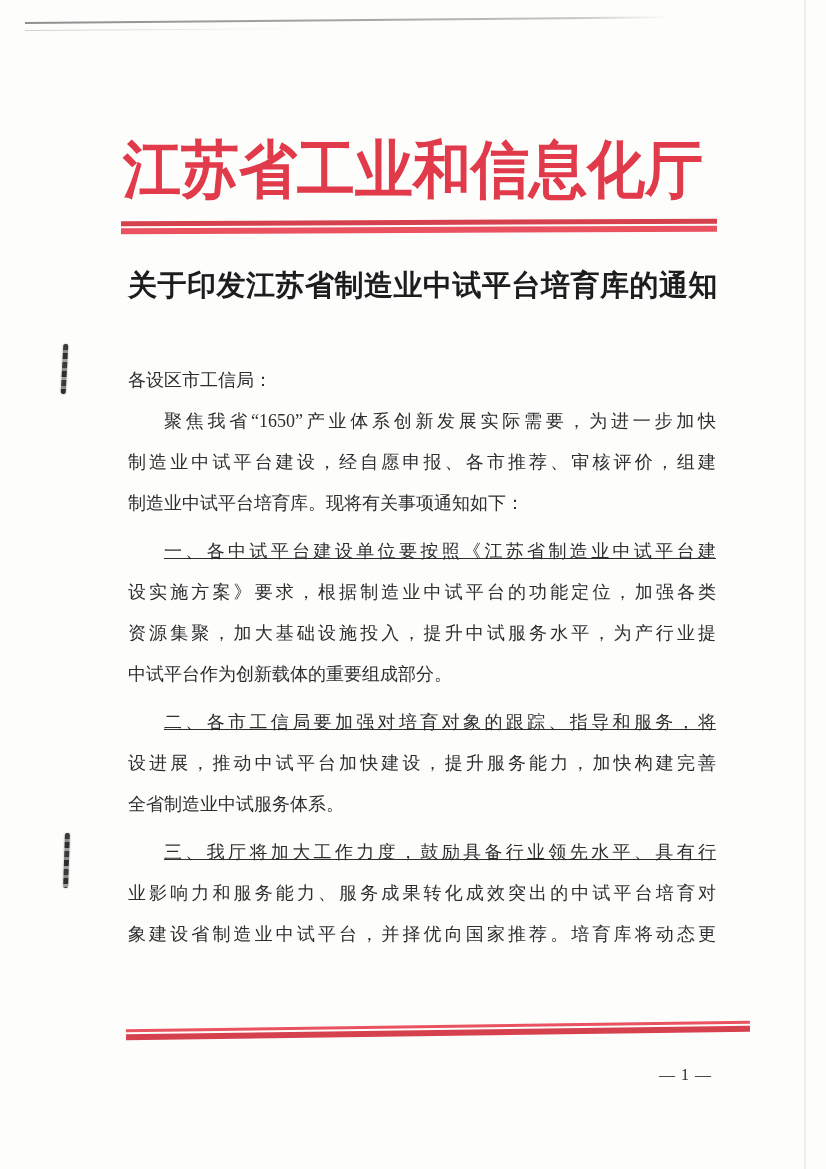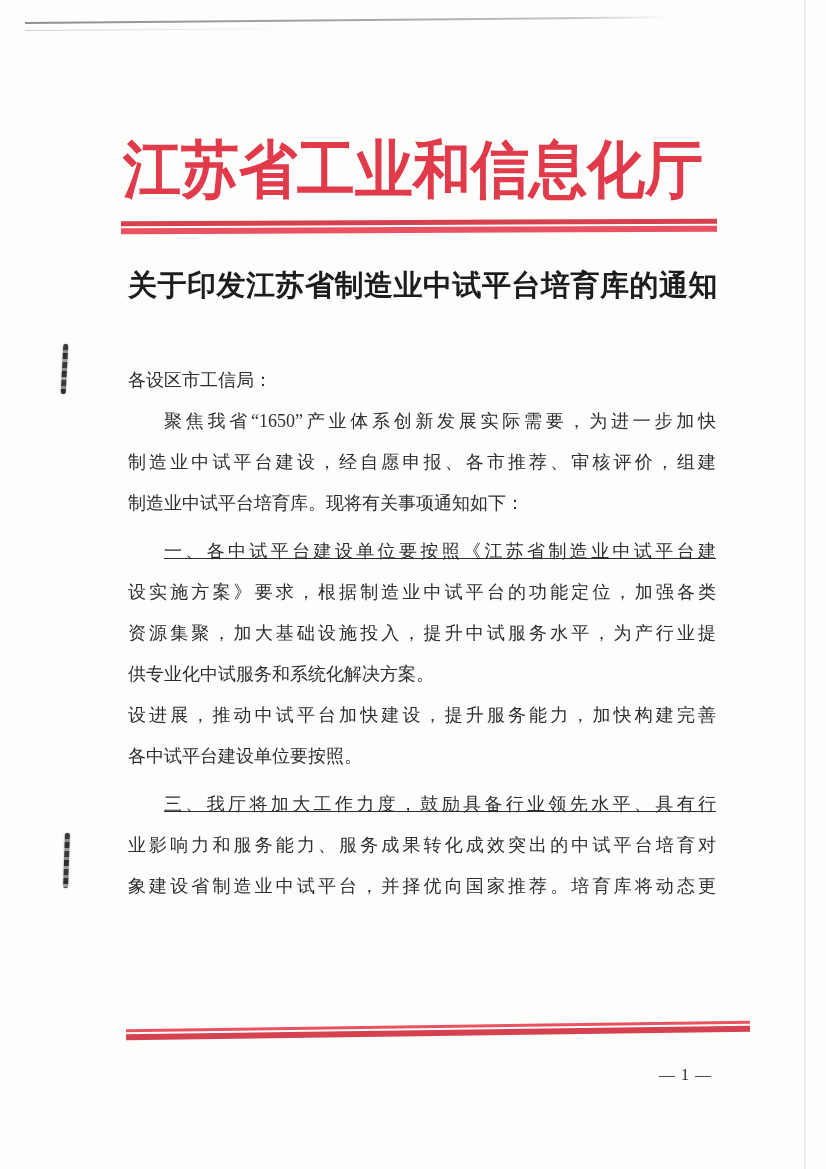--- a/index.html
+++ b/index.html
@@ -145,23 +145,24 @@
   <div class="doc-title">关于印发江苏省制造业中试平台培育库的通知</div>
 
   <div class="body-block">
     <div class="line">各设区市工信局：</div>
     <div class="line j indent">聚焦我省“1650”产业体系创新发展实际需要，为进一步加快</div>
     <div class="line j">制造业中试平台建设，经自愿申报、各市推荐、审核评价，组建</div>
     <div class="line">制造业中试平台培育库。现将有关事项通知如下：</div>
     <div class="line j indent para">一、各中试平台建设单位要按照《江苏省制造业中试平台建</div>
     <div class="line j">设实施方案》要求，根据制造业中试平台的功能定位，加强各类</div>
     <div class="line j">资源集聚，加大基础设施投入，提升中试服务水平，为产行业提</div>
-    <div class="line">供专业化中试服务和系统化解决方案。</div>
+    <div class="line">中试平台作为创新载体的重要组成部分。</div>
+    <div class="line j indent para">二、各市工信局要加强对培育对象的跟踪、指导和服务，将</div>
     <div class="line j">设进展，推动中试平台加快建设，提升服务能力，加快构建完善</div>
-    <div class="line">各中试平台建设单位要按照。</div>
+    <div class="line">全省制造业中试服务体系。</div>
     <div class="line j indent para">三、我厅将加大工作力度，鼓励具备行业领先水平、具有行</div>
     <div class="line j">业影响力和服务能力、服务成果转化成效突出的中试平台培育对</div>
     <div class="line j">象建设省制造业中试平台，并择优向国家推荐。培育库将动态更</div>
   </div>
 
   <div class="rule-bottom">
     <div class="bar1"></div>
     <div class="gap"></div>
     <div class="bar2"></div>
   </div>

